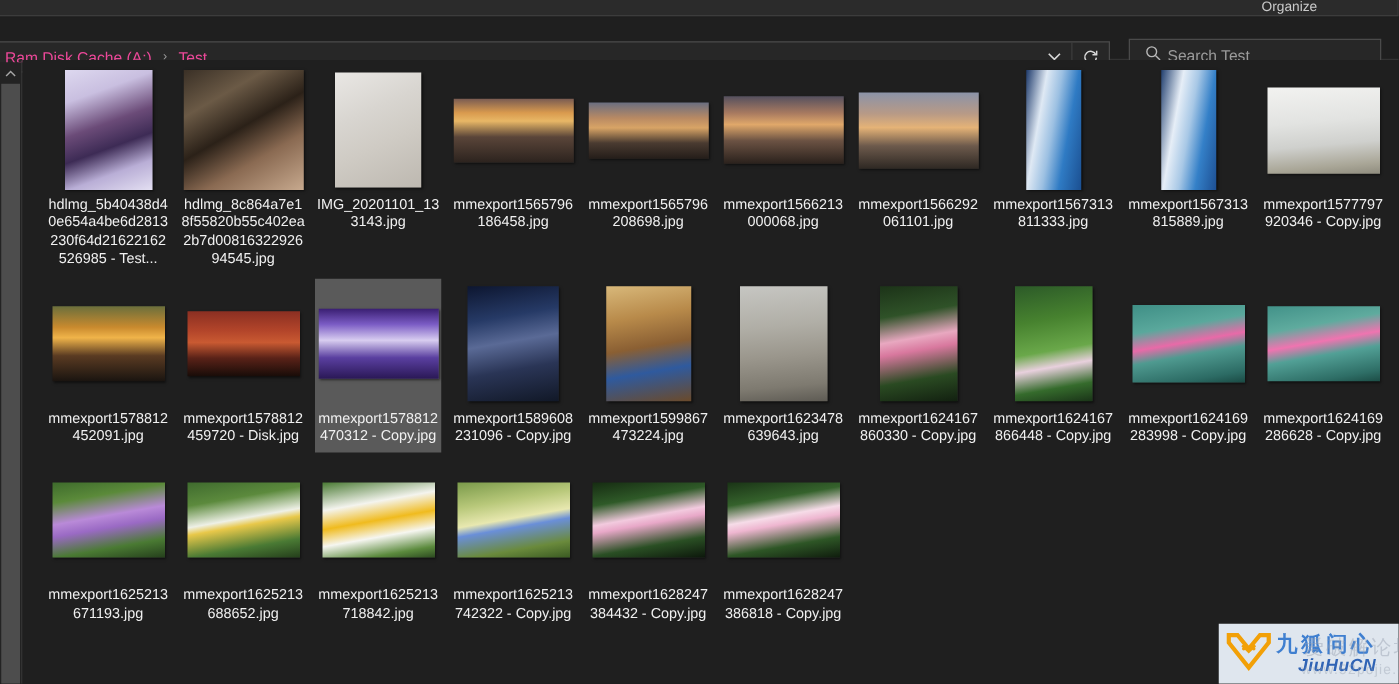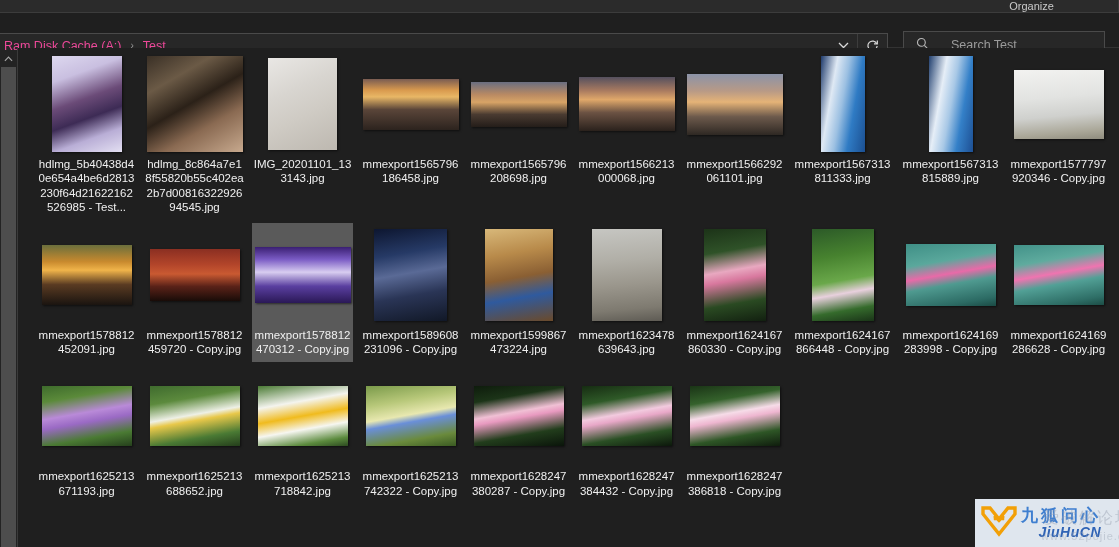--- a/index.html
+++ b/index.html
@@ -60,21 +60,21 @@
     width: 28px; height: 23px; display: flex; align-items: center; justify-content: center;
     color: #d8d8d8;
   }
   .crumb-refresh {
     width: 30px; height: 23px; display: flex; align-items: center; justify-content: center;
     color: #d8d8d8; border-left: 1px solid #3d3d3d;
   }
   .searchbox {
     position: absolute; left: 903px; top: 17px; width: 202px; height: 28px;
     border: 1px solid #4a4a4a; background: #272727;
-    display: flex; align-items: center; gap: 22px; padding-left: 12px;
+    display: flex; align-items: center; gap: 5px; padding-left: 12px;
   }
   .search-ph { font-size: 12.5px; color: #9b9b9b; }
 
   
   .vscroll {
     position: absolute; left: 0px; top: 50px; width: 17px; height: 497px;
     background: #232323;
   }
   .vscroll-up {
     width: 17px; height: 17px; display: flex; align-items: center; justify-content: center;
@@ -286,21 +286,21 @@
         <div class="tile">
           <div class="thumbwrap">
             <div class="thumb" style="width: 90px; height: 60px; background-image: linear-gradient(rgb(107, 111, 60) 0%, rgb(201, 138, 46) 28%, rgb(240, 180, 74) 42%, rgb(90, 59, 34) 66%, rgb(26, 20, 16) 100%);"></div>
           </div>
           <div class="label">mmexport1578812452091.jpg</div>
         </div>
         <div class="tile">
           <div class="thumbwrap">
             <div class="thumb" style="width: 90px; height: 52px; background-image: linear-gradient(rgb(139, 47, 34) 0%, rgb(179, 69, 42) 30%, rgb(201, 90, 50) 48%, rgb(90, 34, 24) 72%, rgb(24, 12, 8) 100%);"></div>
           </div>
-          <div class="label">mmexport1578812459720 - Copy.jpg</div>
+          <div class="label">mmexport1578812459720 - Disk.jpg</div>
         </div>
         <div class="tile selected">
           <div class="thumbwrap">
             <div class="thumb" style="width: 96px; height: 56px; background-image: linear-gradient(rgb(58, 31, 114) 0%, rgb(122, 91, 196) 22%, rgb(216, 205, 240) 45%, rgb(90, 63, 160) 70%, rgb(42, 24, 86) 100%);"></div>
           </div>
           <div class="label">mmexport1578812470312 - Copy.jpg</div>
         </div>
         <div class="tile">
           <div class="thumbwrap">
             <div class="thumb" style="width: 73px; height: 92px; background-image: linear-gradient(170deg, rgb(13, 22, 48) 0%, rgb(38, 58, 102) 28%, rgb(90, 106, 150) 48%, rgb(42, 53, 86) 70%, rgb(17, 24, 39) 100%);"></div>
@@ -359,26 +359,20 @@
           <div class="thumbwrap">
             <div class="thumb" style="width: 90px; height: 60px; background-image: linear-gradient(170deg, rgb(74, 122, 52) 0%, rgb(244, 244, 238) 30%, rgb(240, 187, 30) 50%, rgb(246, 246, 240) 68%, rgb(91, 138, 61) 88%, rgb(44, 74, 32) 100%);"></div>
           </div>
           <div class="label">mmexport1625213718842.jpg</div>
         </div>
         <div class="tile">
           <div class="thumbwrap">
             <div class="thumb" style="width: 90px; height: 60px; background-image: linear-gradient(170deg, rgb(122, 154, 74) 0%, rgb(184, 200, 122) 28%, rgb(232, 232, 176) 48%, rgb(106, 143, 216) 58%, rgb(106, 138, 60) 82%, rgb(58, 90, 34) 100%);"></div>
           </div>
           <div class="label">mmexport1625213742322 - Copy.jpg</div>
-        </div>
-        <div class="tile">
-          <div class="thumbwrap">
-            <div class="thumb" style="width: 90px; height: 60px; background-image: linear-gradient(170deg, rgb(14, 28, 12) 0%, rgb(28, 52, 24) 22%, rgb(240, 192, 212) 44%, rgb(232, 154, 192) 52%, rgb(34, 61, 28) 76%, rgb(10, 20, 10) 100%);"></div>
-          </div>
-          <div class="label">mmexport1628247380287 - Copy.jpg</div>
         </div>
         <div class="tile">
           <div class="thumbwrap">
             <div class="thumb" style="width: 90px; height: 60px; background-image: linear-gradient(170deg, rgb(22, 44, 18) 0%, rgb(47, 90, 40) 25%, rgb(242, 202, 222) 46%, rgb(232, 168, 200) 54%, rgb(42, 79, 36) 78%, rgb(12, 23, 11) 100%);"></div>
           </div>
           <div class="label">mmexport1628247384432 - Copy.jpg</div>
         </div>
         <div class="tile">
           <div class="thumbwrap">
             <div class="thumb" style="width: 90px; height: 60px; background-image: linear-gradient(170deg, rgb(26, 52, 22) 0%, rgb(53, 98, 44) 25%, rgb(246, 220, 232) 45%, rgb(238, 182, 208) 54%, rgb(46, 86, 38) 78%, rgb(15, 28, 13) 100%);"></div>

